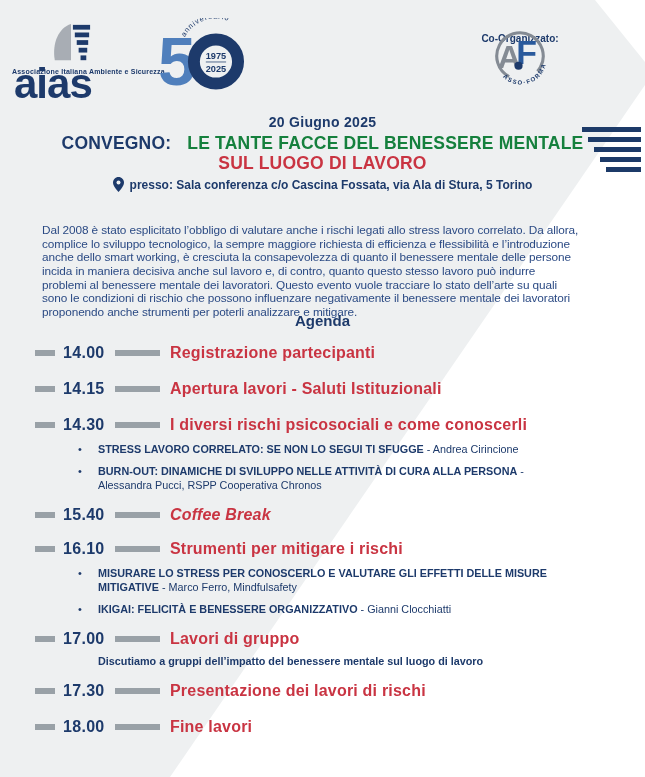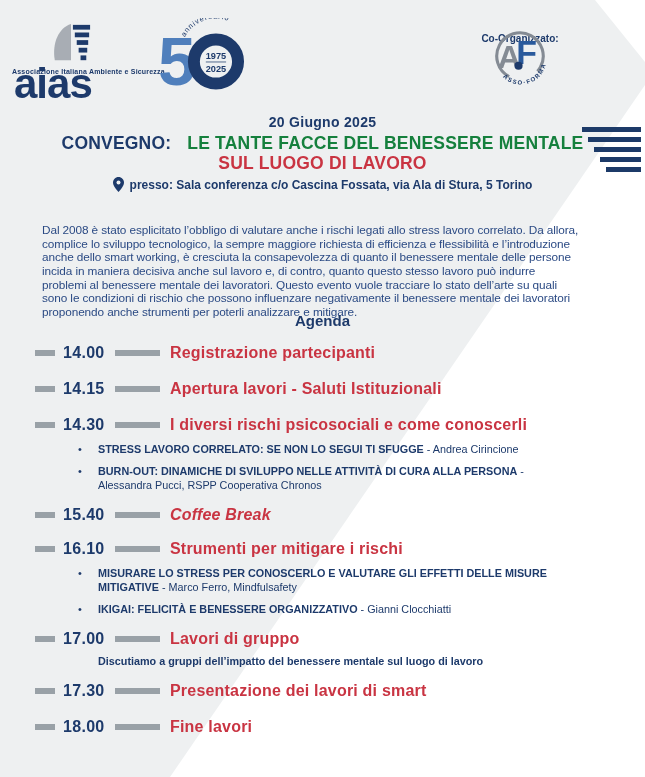--- a/index.html
+++ b/index.html
@@ -202,21 +202,21 @@
         <span class="rtitle">Lavori di gruppo</span>
       </div>
       <div class="note">Discutiamo a gruppi dell’impatto del benessere mentale sul luogo di lavoro</div>
     </div>
 
     <div class="sec">
       <div class="row">
         <span class="dash d1"></span>
         <span class="time">17.30</span>
         <span class="dash d2"></span>
-        <span class="rtitle">Presentazione dei lavori di smart</span>
+        <span class="rtitle">Presentazione dei lavori di rischi</span>
       </div>
     </div>
 
     <div class="sec">
       <div class="row">
         <span class="dash d1"></span>
         <span class="time">18.00</span>
         <span class="dash d2"></span>
         <span class="rtitle">Fine lavori</span>
       </div>

